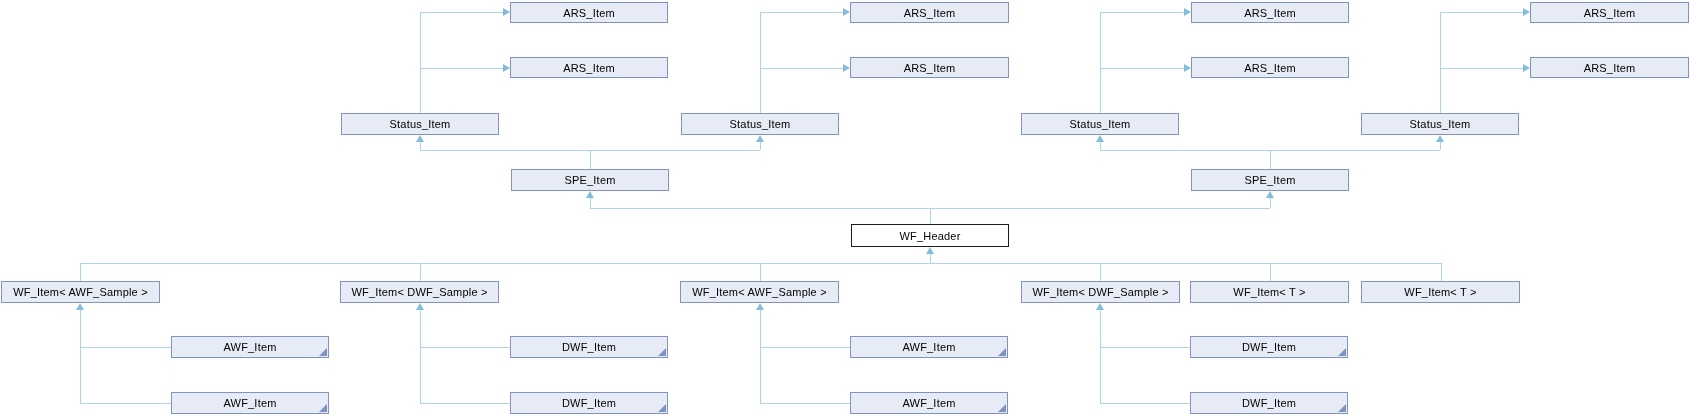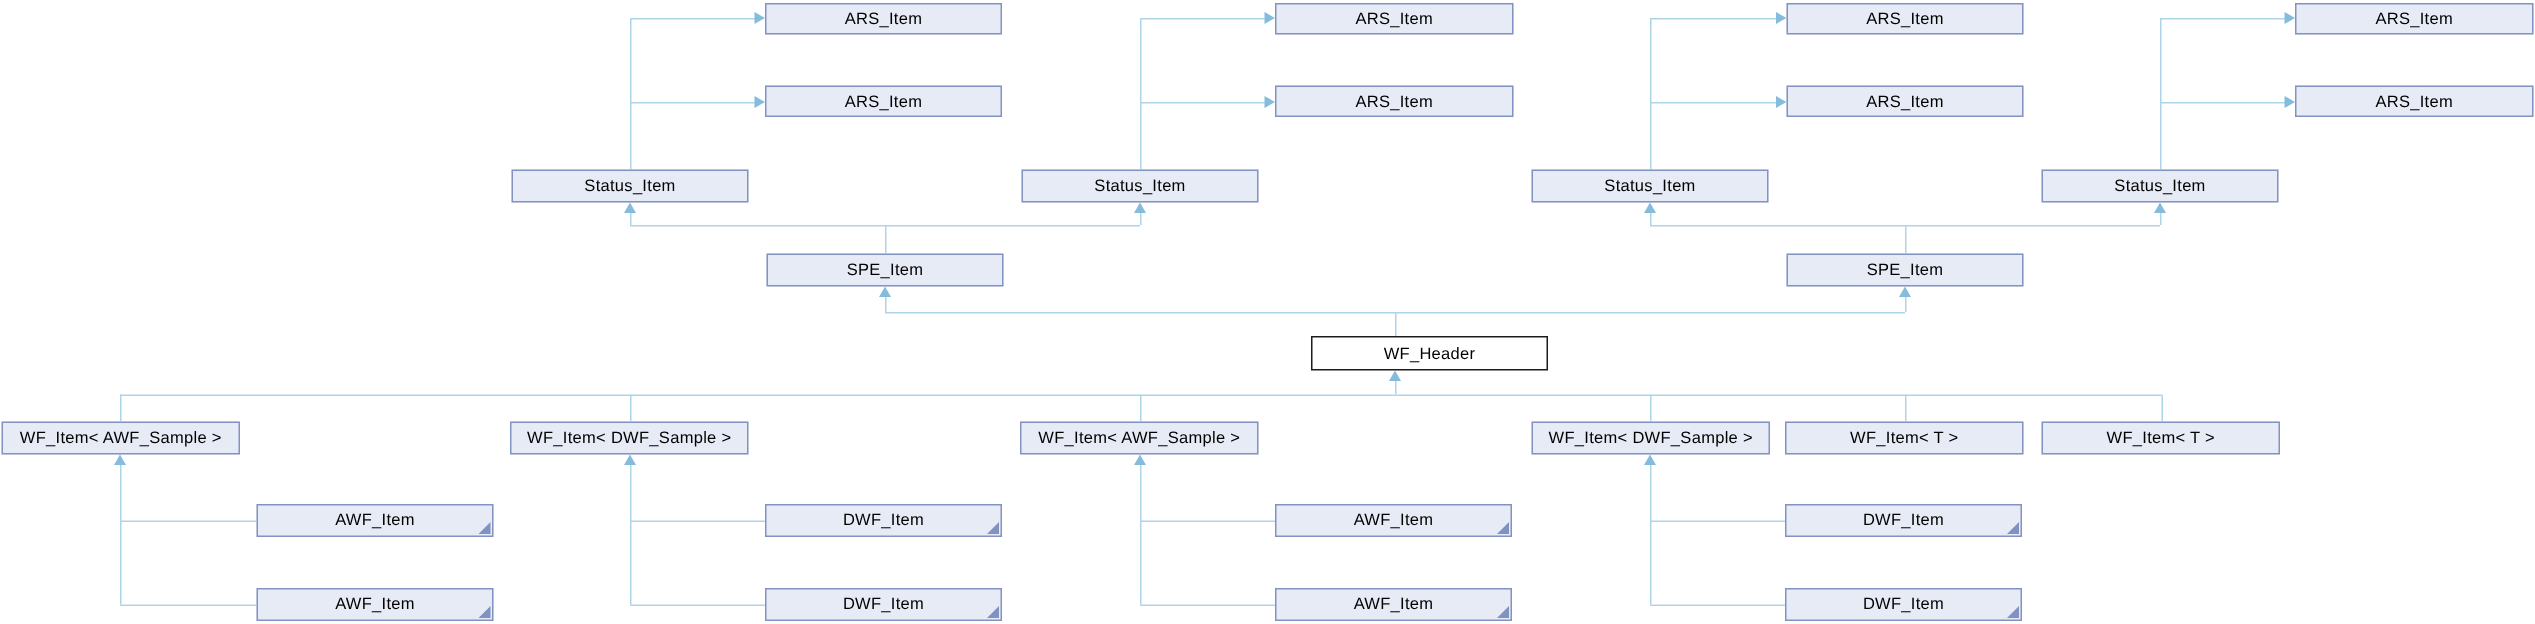--- a/index.html
+++ b/index.html
@@ -165,21 +165,21 @@
     </div>
     <div class="node" style="left: 1361px; top: 113px; width: 158px; height: 22px;">
       <span>Status_Item</span>
     </div>
     <div class="node" style="left: 511px; top: 169px; width: 158px; height: 22px;">
       <span>SPE_Item</span>
     </div>
     <div class="node" style="left: 1191px; top: 169px; width: 158px; height: 22px;">
       <span>SPE_Item</span>
     </div>
-    <div class="node header" style="left: 874px; top: 224px; width: 158px; height: 23px;">
+    <div class="node header" style="left: 851px; top: 224px; width: 158px; height: 23px;">
       <span>WF_Header</span>
     </div>
     <div class="node" style="left: 1px; top: 281px; width: 159px; height: 22px;">
       <span>WF_Item&lt; AWF_Sample &gt;</span>
     </div>
     <div class="node" style="left: 340px; top: 281px; width: 159px; height: 22px;">
       <span>WF_Item&lt; DWF_Sample &gt;</span>
     </div>
     <div class="node" style="left: 680px; top: 281px; width: 159px; height: 22px;">
       <span>WF_Item&lt; AWF_Sample &gt;</span>

